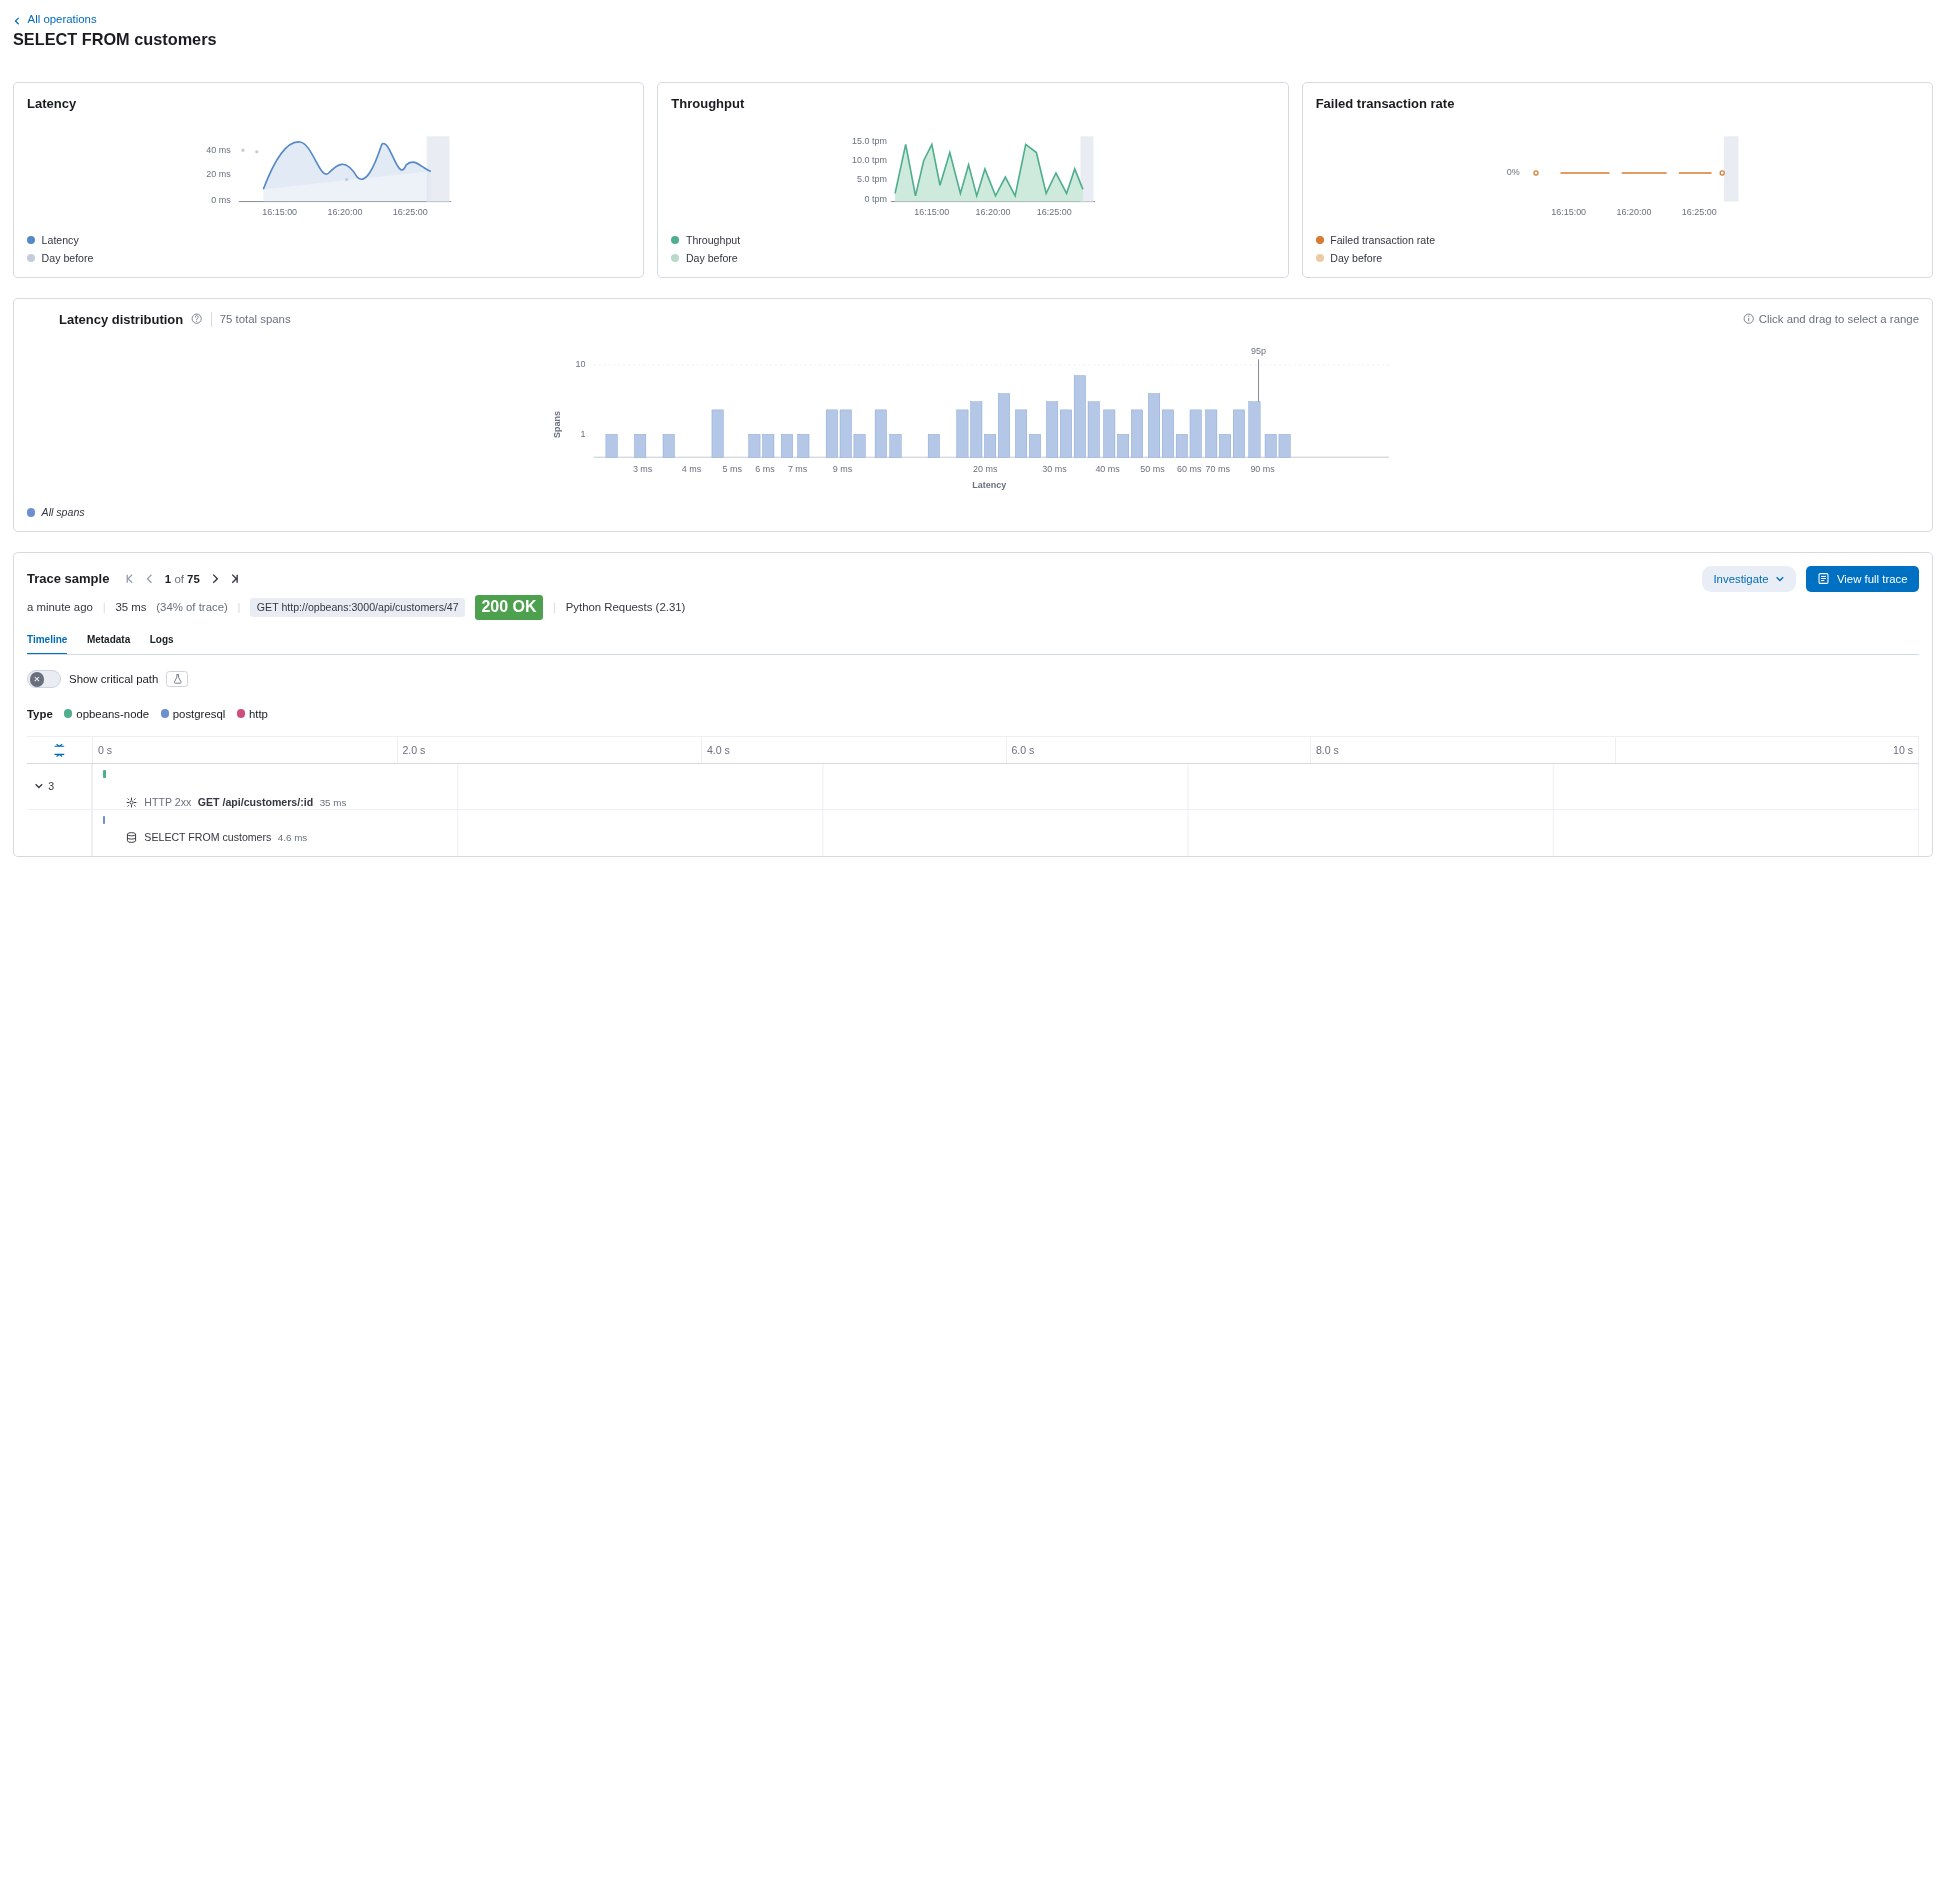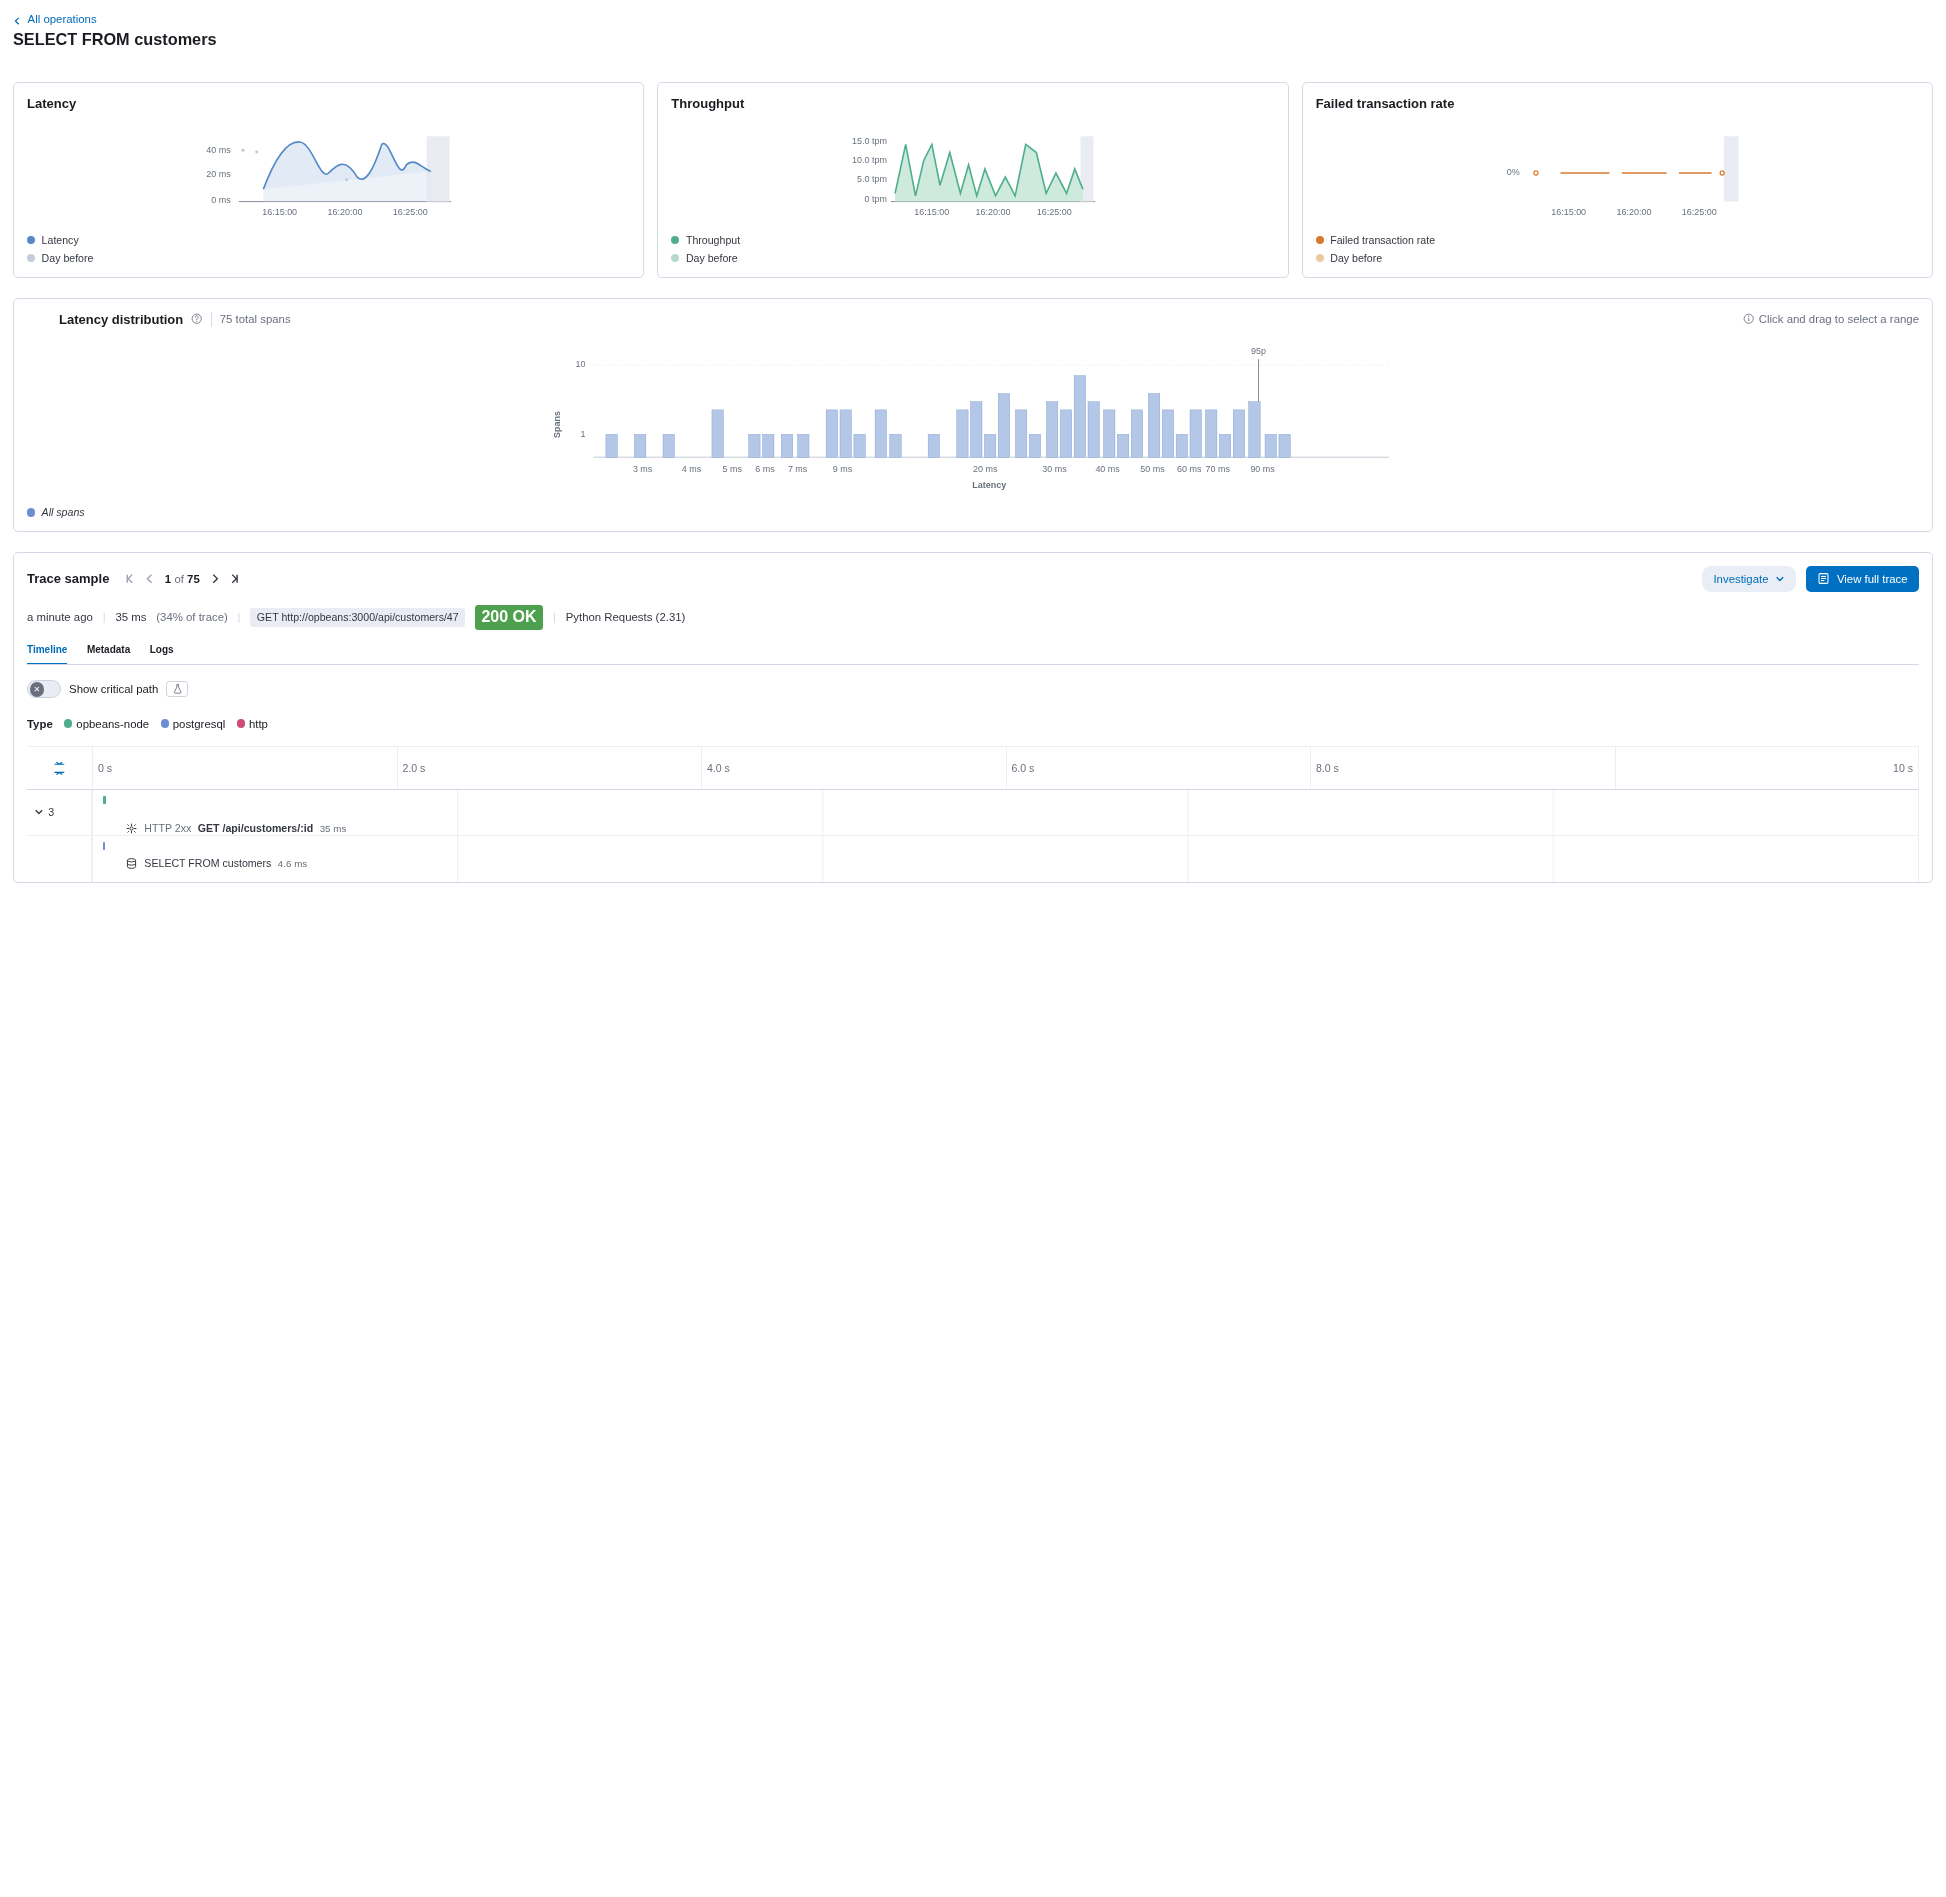--- a/index.html
+++ b/index.html
@@ -66,21 +66,21 @@
     display:flex; align-items:center; gap:6.5px;
     padding: 6.5px 11.4px;
     border-radius:4.9px;
     font-size:11.4px;
     cursor:pointer;
     border:none;
     font-weight:500;
   }
   .btn-primary { background:#0071c2; color:#fff; }
   .btn-ghost { background:#e9eef6; color:#006bb8;border-radius:9px; }
-  .trace-meta { display:flex; align-items:center; gap:9.8px; margin-top:13px; flex-wrap:wrap; color:#343741; }
+  .trace-meta { display:flex; align-items:center; gap:9.8px; margin-top:3px; flex-wrap:wrap; color:#343741; }
   .pill-gray { background:#e9edf3; border-radius:3.3px; padding:3.3px 6.5px; font-size:10.6px; color:#343741; }
   .pill-green { background:#4da04d; color:#fff; border-radius:3.3px; padding:3.3px 6.5px; font-size:16px; font-weight:600;}
   .tabs { display:flex; gap:19.5px; margin-top:14.7px; border-bottom:0.8px solid #d3dae6; }
   .tab { padding:0 0 8.1px 0; font-size:10px; font-weight:700; color:#1a1c21; cursor:pointer;text-align:center; }
   .tab.active { color:#006bb8; border-bottom: 1.6px solid #0071c2; }
   .switch-row { display:flex; align-items:center; gap:8.1px; margin-top:14.7px;}
   .switch {
     width:34px; height:18px; border-radius:9px; background:#e9edf3; border:0.8px solid #cdd3df;
     position:relative;
   }
@@ -93,21 +93,21 @@
   .beta { border:0.8px solid #cdd3df; border-radius:3.3px; padding:1.6px 4.1px; display:flex; align-items:center; }
   .type-row { display:flex; align-items:center; gap:11.4px; margin-top:19.5px; font-size:11.4px; }
   .type-dot { width:8.1px; height:8.1px; border-radius:50%; display:inline-block; margin-right:4.1px;}
   .timeline-axis {
     display:grid;
     grid-template-columns: 65px repeat(6, 1fr);
     margin-top:16.3px;
     border-top:0.8px solid #eceff4;
     border-bottom:0.8px solid #d3dae6;
     align-items:center;
-    height:44px;
+    height:28px;
     font-size:10.6px;
     color:#69707d;
   }
   .timeline-axis > div:first-child { display:flex; justify-content:center; padding:3.3px;}
   .timeline-axis .tick { border-left:0.8px solid #eceff4; height:100%; display:flex; align-items:center; padding-left:4.9px;}
   .timeline-axis .tick.last{display:flex; justify-content:flex-end; padding-right:4.9px; border-right:0.8px solid #eceff4;}
   .waterfall-row {
     display:grid;
     grid-template-columns: 65px 1fr;
     border-bottom:0.8px solid #eceff4;

